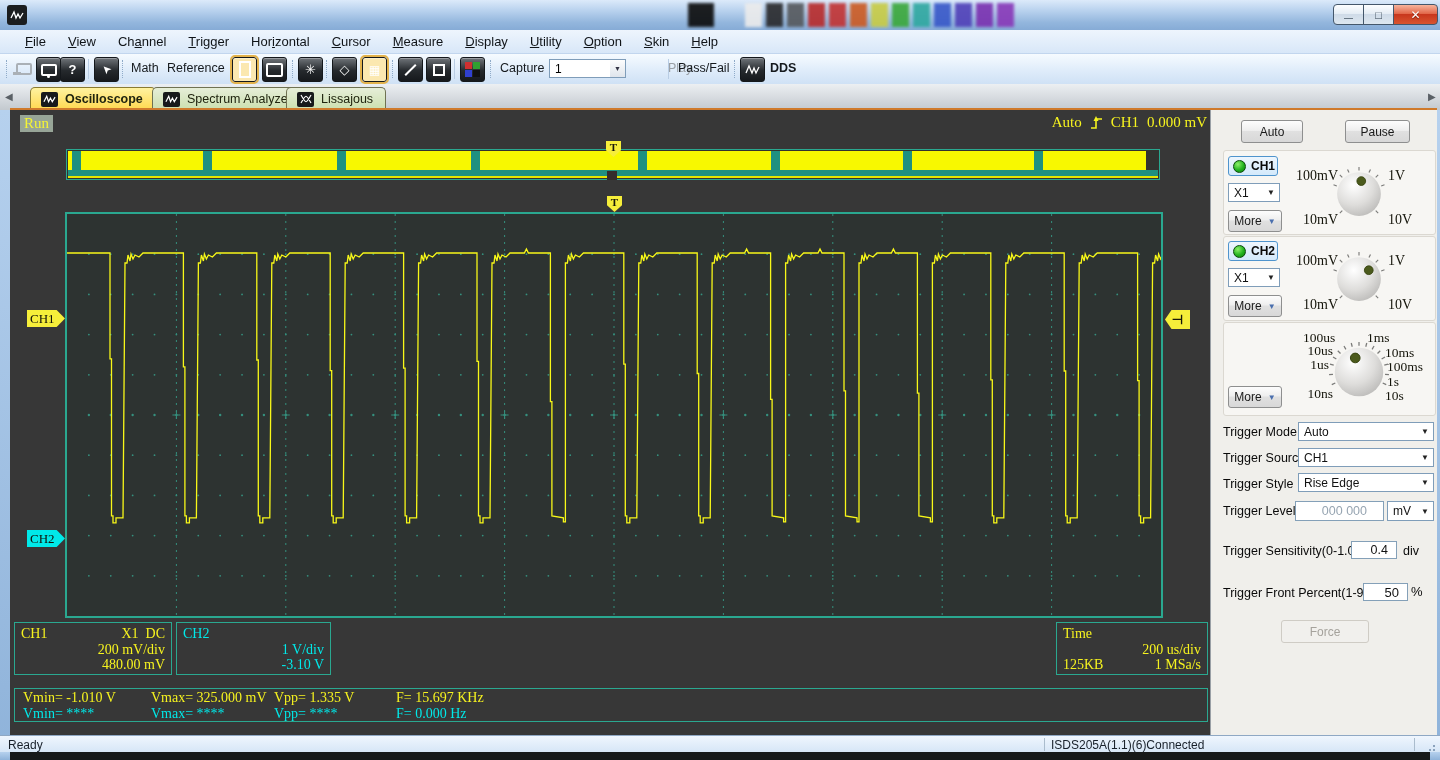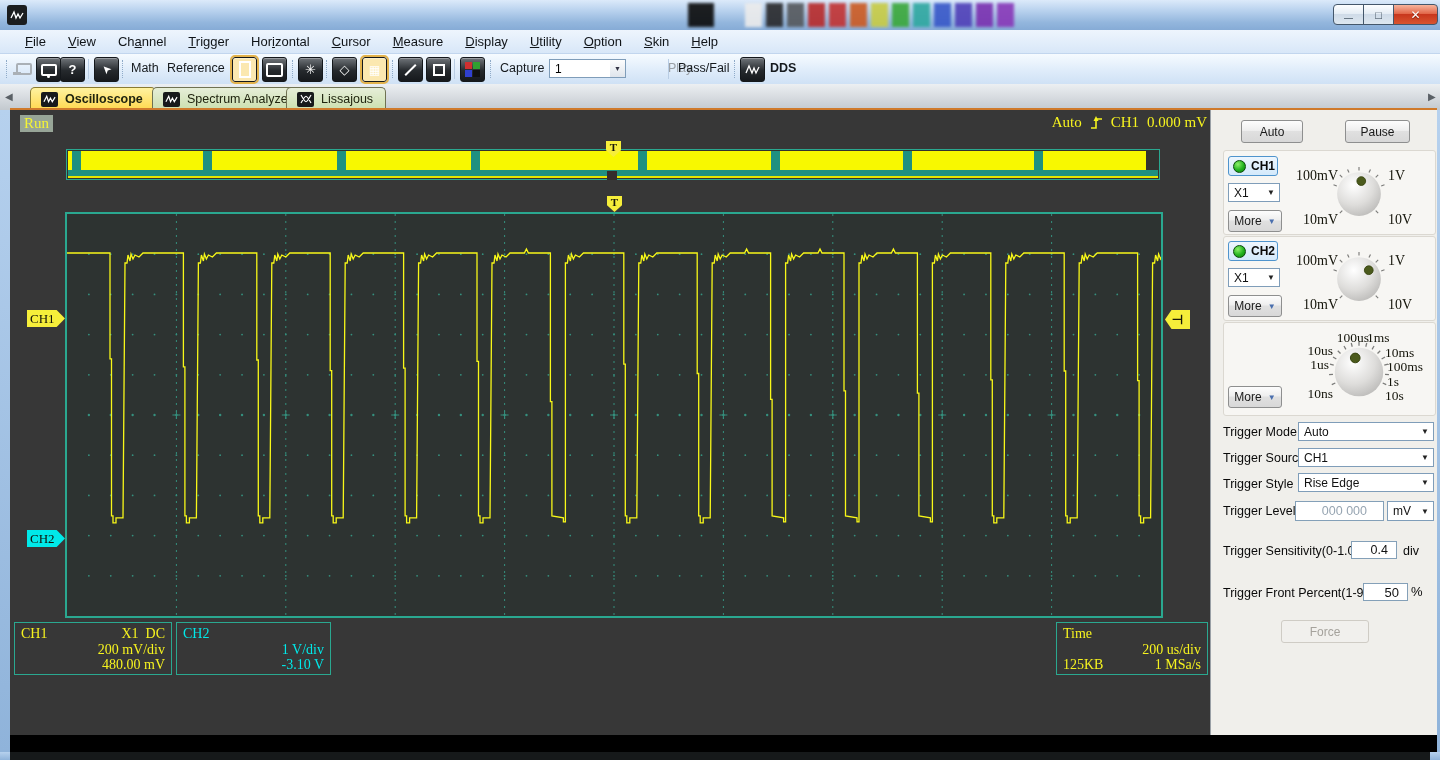--- a/index.html
+++ b/index.html
@@ -772,20 +772,30 @@
         <div><span>Time</span></div>
         <div style="text-align:right;">200 us/div</div>
         <div class="rowflex">
             <span>125KB</span>
             <span>1 MSa/s</span>
           </div>
       </div>
     </div>
   </div>
 
+  <div class="abs" id="measure-box">
+    <span class="mcell ytext" style="left:8px;top:1px;">Vmin= -1.010 V</span>
+    <span class="mcell ytext" style="left:136px;top:1px;">Vmax= 325.000 mV</span>
+    <span class="mcell ytext" style="left:259px;top:1px;">Vpp= 1.335 V</span>
+    <span class="mcell ytext" style="left:381px;top:1px;">F= 15.697 KHz</span>
+    <span class="mcell ctext" style="left:8px;top:17px;">Vmin= ****</span>
+    <span class="mcell ctext" style="left:136px;top:17px;">Vmax= ****</span>
+    <span class="mcell ctext" style="left:259px;top:17px;">Vpp= ****</span>
+    <span class="mcell ctext" style="left:381px;top:17px;">F= 0.000 Hz</span>
+  </div>
 
   <div class="abs" id="panel">
     <div class="wbtn" style="left:30px;top:10px;width:60px;height:21px;">Auto</div>
     <div class="wbtn" style="left:134px;top:10px;width:63px;height:21px;">Pause</div>
 
     <div class="pgroup" style="left:12px;top:40px;width:211px;height:83px;"></div>
     <div class="chtoggle" style="left:17px;top:46px;">
       <span class="led"></span>
       <span>CH1</span>
     </div>
@@ -854,21 +864,21 @@
           <line x1="51.09188309203678" y1="12.908116907963219" x2="53.92031021678298" y2="10.079689783217027" stroke="#7a7a78" stroke-width="1.3"></line>
           <line x1="57.37170076121953" y1="22.765456130206942" x2="61.130471244363164" y2="21.397375556904272" stroke="#7a7a78" stroke-width="1.3"></line>
           <line x1="6.628299238780475" y1="22.765456130206942" x2="2.8695287556368427" y2="21.397375556904265" stroke="#7a7a78" stroke-width="1.3"></line>
           <line x1="51.09188309203678" y1="51.09188309203678" x2="53.92031021678298" y2="53.92031021678297" stroke="#7a7a78" stroke-width="1.3"></line>
           <line x1="12.908116907963212" y1="51.09188309203678" x2="10.07968978321702" y2="53.92031021678297" stroke="#7a7a78" stroke-width="1.3"></line>
           <circle cx="32" cy="32" r="25" fill="url(#g-knob-ch2)"></circle>
           <circle cx="43.14717238216092" cy="21.963040904617127" r="5" fill="#4b5a1c" stroke="#36420f"></circle>
         </svg></div>
 
     <div class="pgroup" style="left:12px;top:212px;width:211px;height:92px;"></div>
-    <span class="tknoblabel" style="left:98px;top:220px;width:60px;text-align:right;">100us</span>
+    <span class="tknoblabel" style="left:92px;top:220px;width:60px;">100us</span>
     <span class="tknoblabel" style="left:156px;top:220px;">1ms</span>
     <span class="tknoblabel" style="left:62px;top:233px;width:60px;text-align:right;">10us</span>
     <span class="tknoblabel" style="left:174px;top:235px;">10ms</span>
     <span class="tknoblabel" style="left:58px;top:247px;width:60px;text-align:right;">1us</span>
     <span class="tknoblabel" style="left:176px;top:249px;">100ms</span>
     <span class="tknoblabel" style="left:39px;top:262px;width:60px;text-align:left;margin-top:20px;">100ns</span>
     <span class="tknoblabel" style="left:176px;top:264px;">1s</span>
     <span class="tknoblabel" style="left:62px;top:276px;width:60px;text-align:right;">10ns</span>
     <span class="tknoblabel" style="left:174px;top:278px;">10s</span>
     <div class="abs" id="knob-time" style="left:117px;top:231px;"><svg width="62" height="62" viewBox="0 0 64 64">
@@ -925,18 +935,33 @@
     </div>
     <span class="plabel" style="left:12px;top:434px;">Trigger Sensitivity(0-1.0)</span>
     <input class="inp" style="left: 140px; top: 431px; width: 46px; height: 18px; text-align: right; padding-right: 8px;" readonly="" value="0.4">
     <span class="plabel" style="left:192px;top:434px;text-align:right;">div</span>
     <span class="plabel" style="left:12px;top:476px;">Trigger Front Percent(1-99)</span>
     <input class="inp" style="left: 152px; top: 473px; width: 45px; height: 18px; text-align: right; padding-right: 8px; font-size: 13px;" readonly="" value="50">
     <span class="plabel" style="left:200px;top:474px;font-size:13px;">%</span>
     <div class="wbtn disabled" style="left:70px;top:510px;width:86px;height:21px;">Force</div>
   </div>
 
+  <div class="abs" id="statusbar">
+    <span class="abs" style="left:8px;top:2px;">Ready</span>
+    <div class="abs" style="left:1044px;top:2px;width:1px;height:13px;background:#aabccd;"></div>
+    <span class="abs" style="left:1051px;top:2px;">ISDS205A(1.1)(6)Connected</span>
+    <div class="abs" style="left:1414px;top:2px;width:1px;height:13px;background:#aabccd;"></div>
+    <div class="abs" style="left:1424px;top:5px;width:12px;height:10px;">
+      <svg width="12" height="10">
+          <g fill="#8aa2bc">
+            <rect x="9" y="7" width="2" height="2"></rect>
+            <rect x="9" y="3" width="2" height="2"></rect>
+            <rect x="5" y="7" width="2" height="2"></rect>
+          </g>
+        </svg>
+    </div>
+  </div>
   <div class="abs" id="bottomstrip">
     <div class="abs framecap" style="left:0;top:0;width:10px;height:8px;"></div>
     <div class="abs framecap" style="left:1430px;top:0;width:10px;height:8px;"></div>
   </div>
 
 </div>
 
 </body></html>

